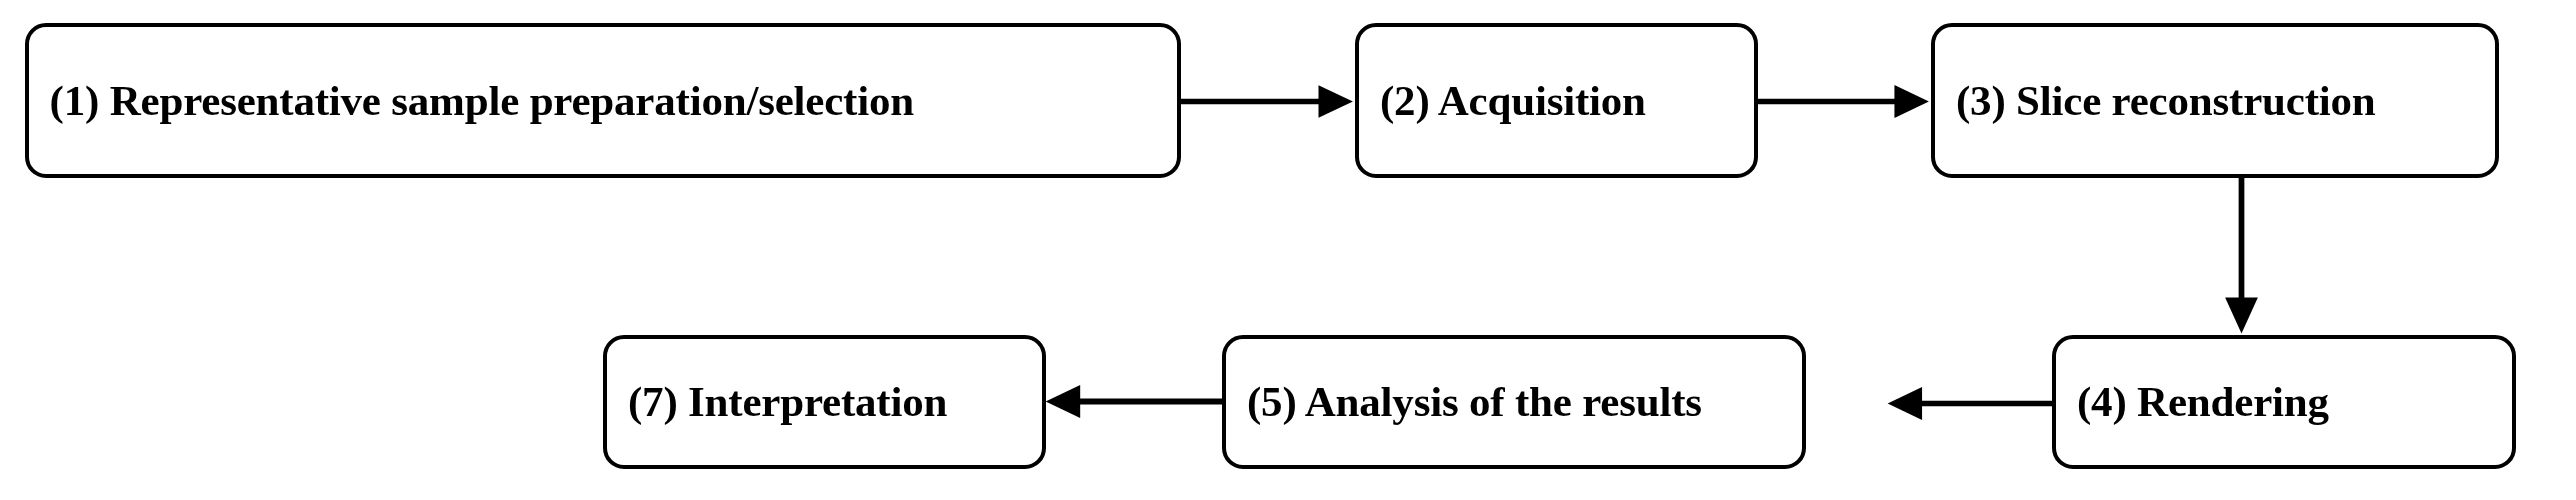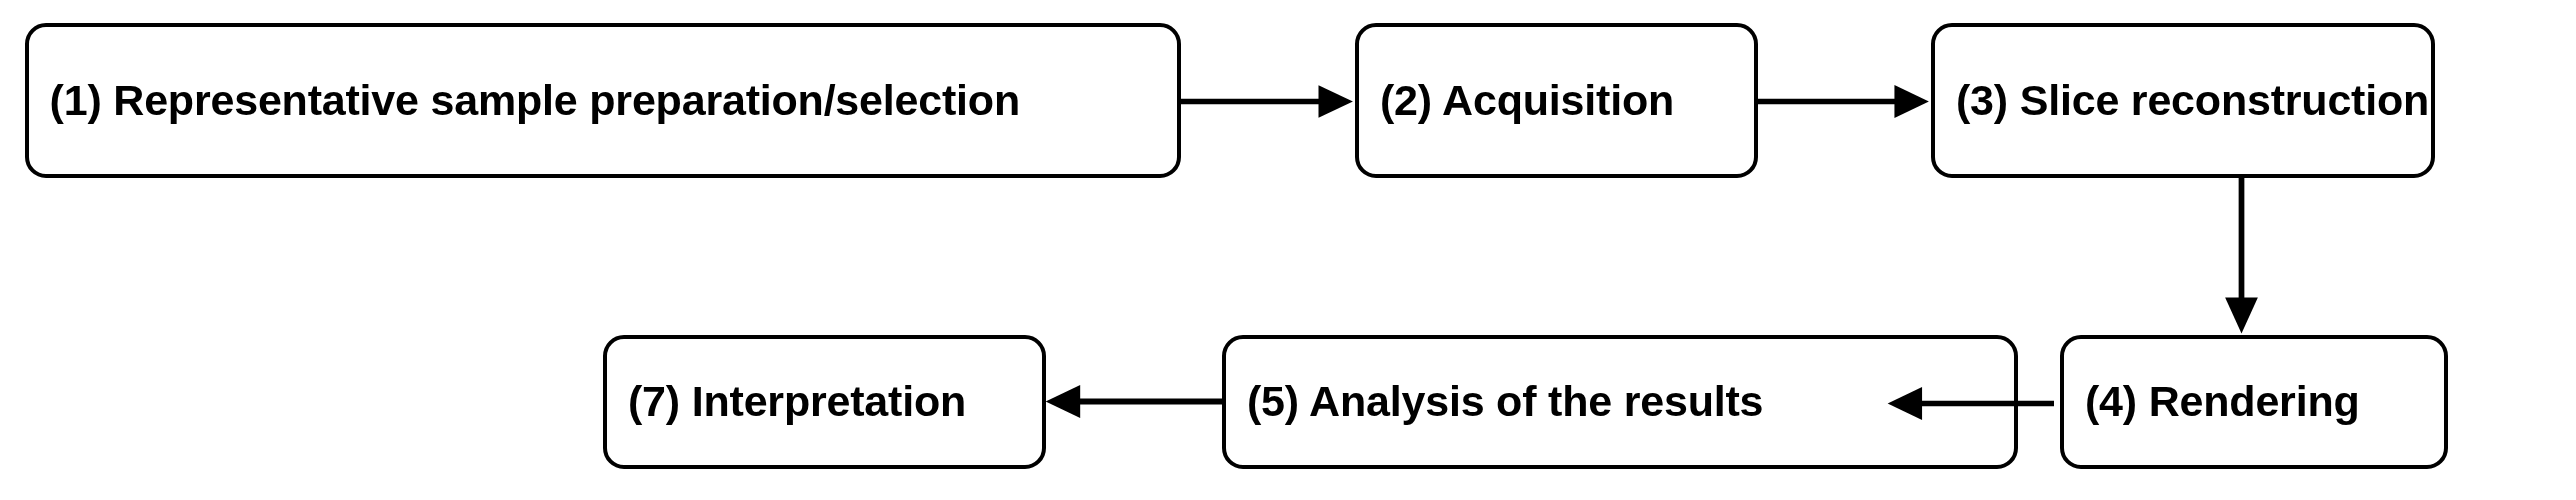--- a/index.html
+++ b/index.html
@@ -18,34 +18,35 @@
   .node {
     position: absolute;
     box-sizing: border-box;
     background: #ffffff;
     border: 4.9px solid #000000;
     border-radius: 21px;
     display: flex;
     align-items: center;
     justify-content: flex-start;
     padding: 0 21px;
+    font-family: Liberation Serif, serif;
   }
   .node-label {
     font-size: 43px;
     font-weight: bold;
     color: #000000;
     line-height: 1.05;
     white-space: nowrap;
     letter-spacing: -0.2px;
   }
   .node-1 { left: 24.6px;   top: 23px;  width: 1156px; height: 155px; }
   .node-2 { left: 1355px; top: 23px;  width: 403px;  height: 155px; }
-  .node-3 { left: 1931px; top: 23px;  width: 504px;  height: 155px; }
-  .node-4 { left: 2052px; top: 335px; width: 388px;  height: 134px; margin-left: 8px; }
-  .node-5 { left: 1222px; top: 335px; width: 796px;  height: 134px; }
+  .node-3 { left: 1931px; top: 23px;  width: 568px;  height: 155px; }
+  .node-4 { left: 2052px; top: 335px; width: 464px;  height: 134px; }
+  .node-5 { left: 1222px; top: 335px; width: 584px;  height: 134px; }
   .node-6 { left: 603px;  top: 335px; width: 443px;  height: 134px; }
 
   .connector {
     position: absolute;
     overflow: visible;
   }
   .connector svg { display: block; overflow: visible; }
 
   .conn-1-2 { left: 1181px; top: 80px;  width: 176px; height: 43px; }
   .conn-2-3 { left: 1755px; top: 80px;  width: 178px; height: 43px; }

